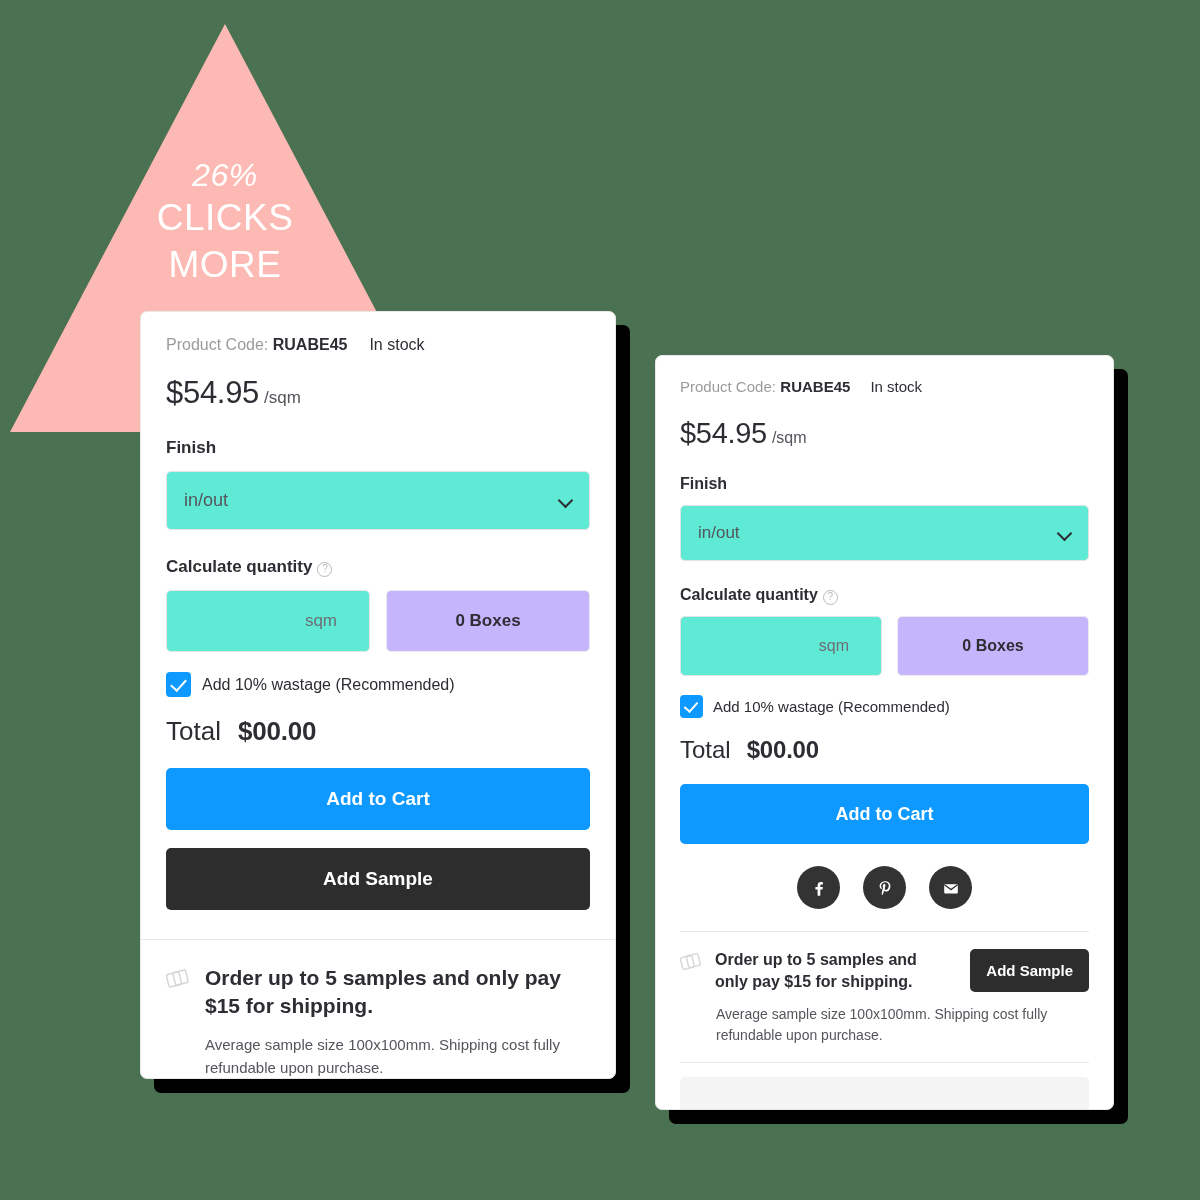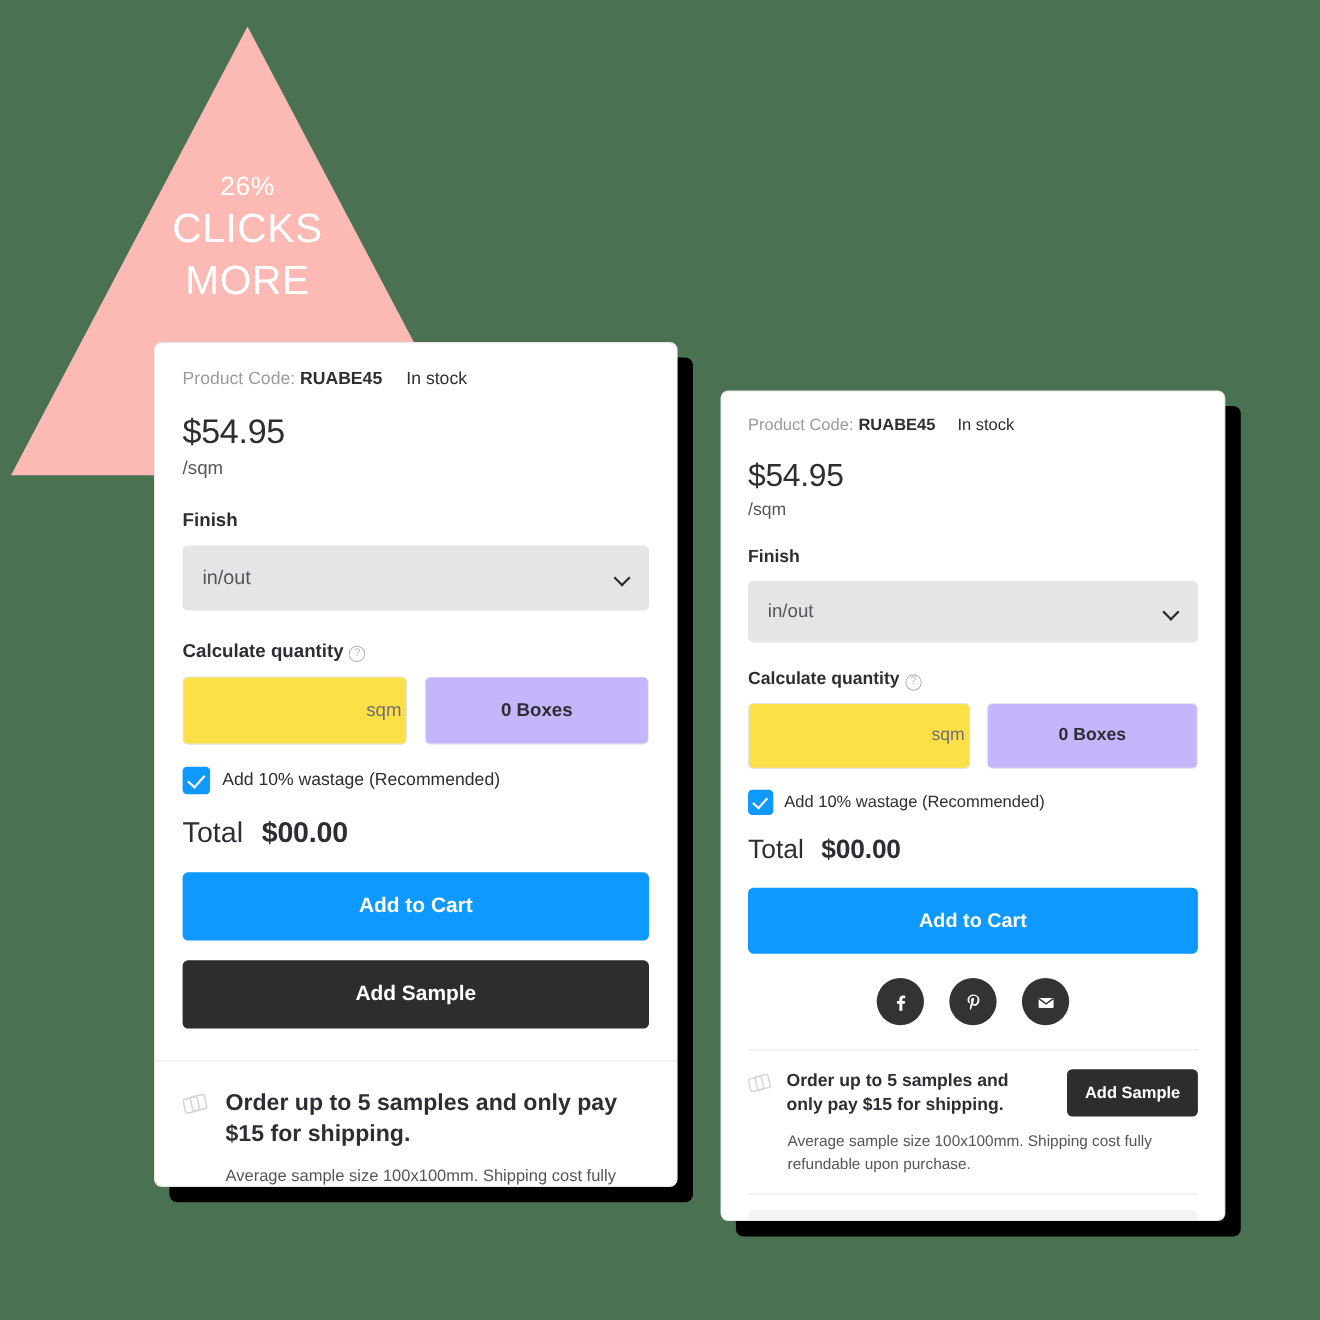--- a/index.html
+++ b/index.html
@@ -34,21 +34,21 @@
     top: 155px;
     width: 450px;
     text-align: center;
     color: #ffffff;
     font-size: 37px;
     line-height: 1.26;
     font-weight: 400;
     letter-spacing: 0.5px;
     z-index: 2;
   }
-  .arrow-text .pct { font-size: 24px; }
+  .arrow-text .pct { font-size: 32px; font-style: italic; }
 
   
   .card {
     position: absolute;
     background: #ffffff;
     border-radius: 7px;
     border: 1px solid #e8e8e8;
     box-shadow: 14px 14px 0 0 #000000;
     overflow: hidden;
     z-index: 3;
@@ -81,21 +81,21 @@
   .meta-label { color: #9b9b9b; font-size: 16px; }
   .meta-code { color: #2d2d33; font-size: 16px; font-weight: bold; }
   .meta-stock { color: #2d2d33; font-size: 16px; }
 
   .card-b .meta-label,
   .card-b .meta-code,
   .card-b .meta-stock { font-size: 15px; }
   .card-b .meta-row { gap: 20px; }
 
   
-  .price-row { margin-top: 21px; display: flex; align-items: baseline; gap: 5px; flex-direction: column; }
+  .price-row { margin-top: 21px; display: flex; align-items: baseline; gap: 5px; }
   .price-amount { font-size: 31px; color: #2d2d33; letter-spacing: -0.3px; }
   .price-unit { font-size: 17px; color: #55555c; }
   .card-b .price-amount { font-size: 29px; }
   .card-b .price-unit { font-size: 16px; }
 
   
   .field-label {
     margin-top: 27px;
     font-size: 17px;
     font-weight: bold;
@@ -119,21 +119,21 @@
     position: relative;
     top: 2px;
   }
 
   
   .select-box {
     margin-top: 13px;
     height: 59px;
     border: 1px solid #e3e3e6;
     border-radius: 5px;
-    background: #e5e5e5;
+    background: #5eead4;
     display: flex;
     align-items: center;
     justify-content: space-between;
     padding: 0 17px;
   }
   .card-b .select-box { height: 56px; margin-top: 12px; }
   .select-value { font-size: 18px; color: #55555c; }
   .card-b .select-value { font-size: 17px; }
   .chev { width: 13px; height: 13px; position: relative; }
   .chev::before {
@@ -146,25 +146,25 @@
 
   
   .qty-row { margin-top: 13px; display: flex; gap: 16px; }
   .card-b .qty-row { margin-top: 12px; gap: 15px; }
 
   .qty-input {
     flex: 0 0 204px;
     height: 62px;
     border: 1px solid #e3e3e6;
     border-radius: 5px;
-    background: #fde047;
+    background: #5eead4;
     display: flex;
     align-items: center;
     justify-content: flex-end;
-    padding-right: 4px;
+    padding-right: 32px;
     font-size: 17px;
     color: #6e6e76;
   }
   .card-b .qty-input { flex: 0 0 202px; height: 60px; font-size: 16px; }
 
   .qty-boxes {
     flex: 1;
     height: 62px;
     border: 1px solid #ececee;
     border-radius: 5px;

